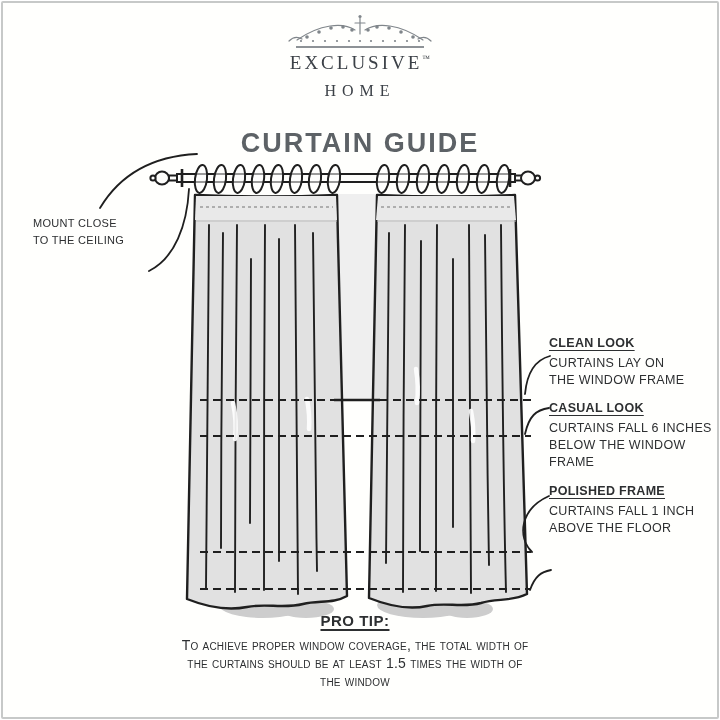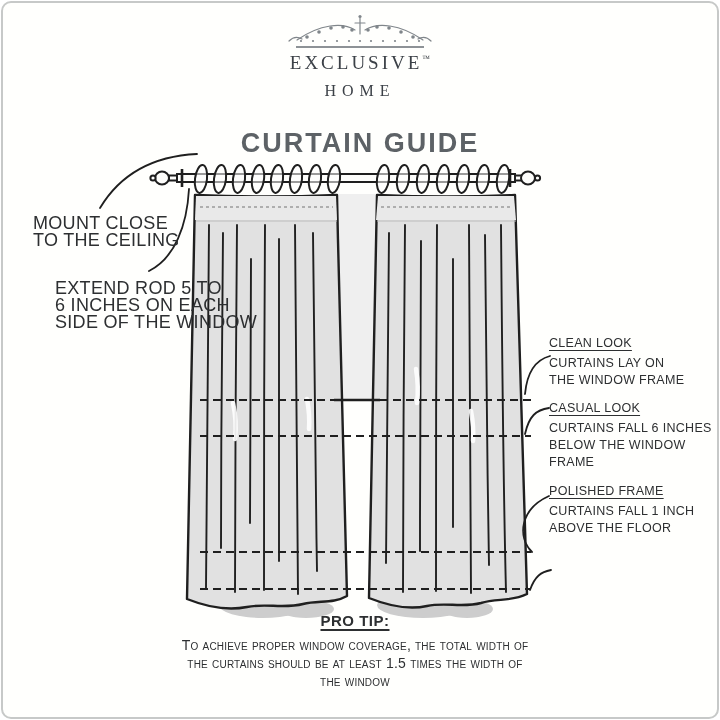--- a/index.html
+++ b/index.html
@@ -4,21 +4,21 @@
 <style>
   :root{
     --c-ink:#1f1f1f; --c-text:#2d2f31; --c-title:#5d6266; --c-logo:#3c4147;
     --c-curtain-fill:#e1e1e1; --c-window-fill:#efefef; --c-puddle-fill:#cdcdcd;
     --c-card-border:#c7c9c8; --c-background:#fffffd;
   }
   *{margin:0;padding:0;box-sizing:border-box;}
   html,body{width:720px;height:720px;background:#fff;}
   body{font-family:"Liberation Sans",sans-serif;position:relative;overflow:hidden;}
   .card{position:absolute;inset:1px;background:var(--c-background);
-        border:2px solid var(--c-card-border);border-radius:10px;}
+        border:2px solid var(--c-card-border);border-radius:2px;}
   
   .logo{position:absolute;top:10px;left:0;right:0;text-align:center;color:var(--c-logo);}
   .logo svg{display:block;margin:0 auto;}
   .logo-rule{width:128px;height:1.5px;background:#8d9296;margin:1px auto 4px;}
   .brand-name{font-family:"Liberation Serif",serif;font-size:19px;letter-spacing:3px;color:var(--c-logo);}
   .brand-name sup{font-size:8px;letter-spacing:0;vertical-align:8px;}
   .brand-name2{font-family:"Liberation Serif",serif;font-size:16px;letter-spacing:6px;margin-top:8px;color:var(--c-logo);}
   
   .title{position:absolute;top:104px;width:100%;text-align:center;font-size:27px;
          font-weight:700;letter-spacing:2px;color:var(--c-title);margin-top:21px;}
@@ -33,27 +33,27 @@
   .rodfill{fill:#fdfdfb;stroke:var(--c-ink);stroke-width:2;}
   .dashline{stroke:var(--c-ink);stroke-width:2.2;stroke-dasharray:8 5;}
   .solidline{stroke:var(--c-ink);stroke-width:2.6;}
   .lead{fill:none;stroke:var(--c-ink);stroke-width:1.8;stroke-linecap:round;}
   .stitch{stroke:#9a9a9a;stroke-width:1.3;stroke-dasharray:3 3;fill:none;}
   .faint{stroke:#bcbcbc;stroke-width:1.2;}
   .hl{fill:none;stroke:#fff;stroke-width:4.5;stroke-linecap:round;opacity:.9;}
   .orn{stroke:#80868b;fill:none;stroke-width:1.2;stroke-linecap:round;}
   .orn-dot{fill:#80868b;}
   
-  .note{position:absolute;font-size:18px;line-height:17px;font-weight:500;
+  .note{position:absolute;font-size:11px;line-height:17px;font-weight:500;
         letter-spacing:.3px;color:var(--c-text);}
   .note-1{left:30px;top:212px;}
   .note-2{left:52px;top:277px;}
   .look{position:absolute;left:546px;width:170px;font-size:12.5px;line-height:17px;
         font-weight:500;letter-spacing:.3px;color:var(--c-text);}
-  .look-heading{font-weight:400;text-decoration:underline;text-underline-offset:3px;
+  .look-heading{font-weight:700;text-decoration:underline;text-underline-offset:3px;
         text-decoration-thickness:1.3px;margin-bottom:3px;}
   .look-clean{top:332px;}.look-casual{top:397px;}.look-polished{top:480px;}.look-luxurious{top:559px;}
   
   .protip{position:absolute;left:0;right:10px;top:609px;text-align:center;color:var(--c-text);}
   .protip-heading{font-size:15px;font-weight:700;letter-spacing:.5px;text-decoration:underline;
         text-underline-offset:3px;text-decoration-thickness:1.5px;}
   .protip-body{width:356px;margin:7px auto 4px;font-size:14px;line-height:18px;font-weight:500;
         letter-spacing:.2px;font-variant:small-caps;}
 </style>
 </head>
@@ -190,25 +190,20 @@
       <path class="lead" d="M 522,431 C 526,413 533,407 546,405"></path>
       <path class="lead" d="M 529,549 C 514,534 517,506 546,493"></path>
       <path class="lead" d="M 527,587 C 532,573 538,569 548,567"></path>
     </g>
   </svg>
 
   <div class="note note-1">
     <div>MOUNT CLOSE</div>
     <div>TO THE CEILING</div>
   </div>
-  <div class="note note-2">
-    <div>EXTEND ROD 5 TO</div>
-    <div>6 INCHES ON EACH</div>
-    <div>SIDE OF THE WINDOW</div>
-  </div>
 
   <div class="look look-clean">
     <div class="look-heading">CLEAN LOOK</div>
     <div>CURTAINS LAY ON</div>
     <div>THE WINDOW FRAME</div>
   </div>
   <div class="look look-casual">
     <div class="look-heading">CASUAL LOOK</div>
     <div>CURTAINS FALL 6 INCHES</div>
     <div>BELOW THE WINDOW</div>

